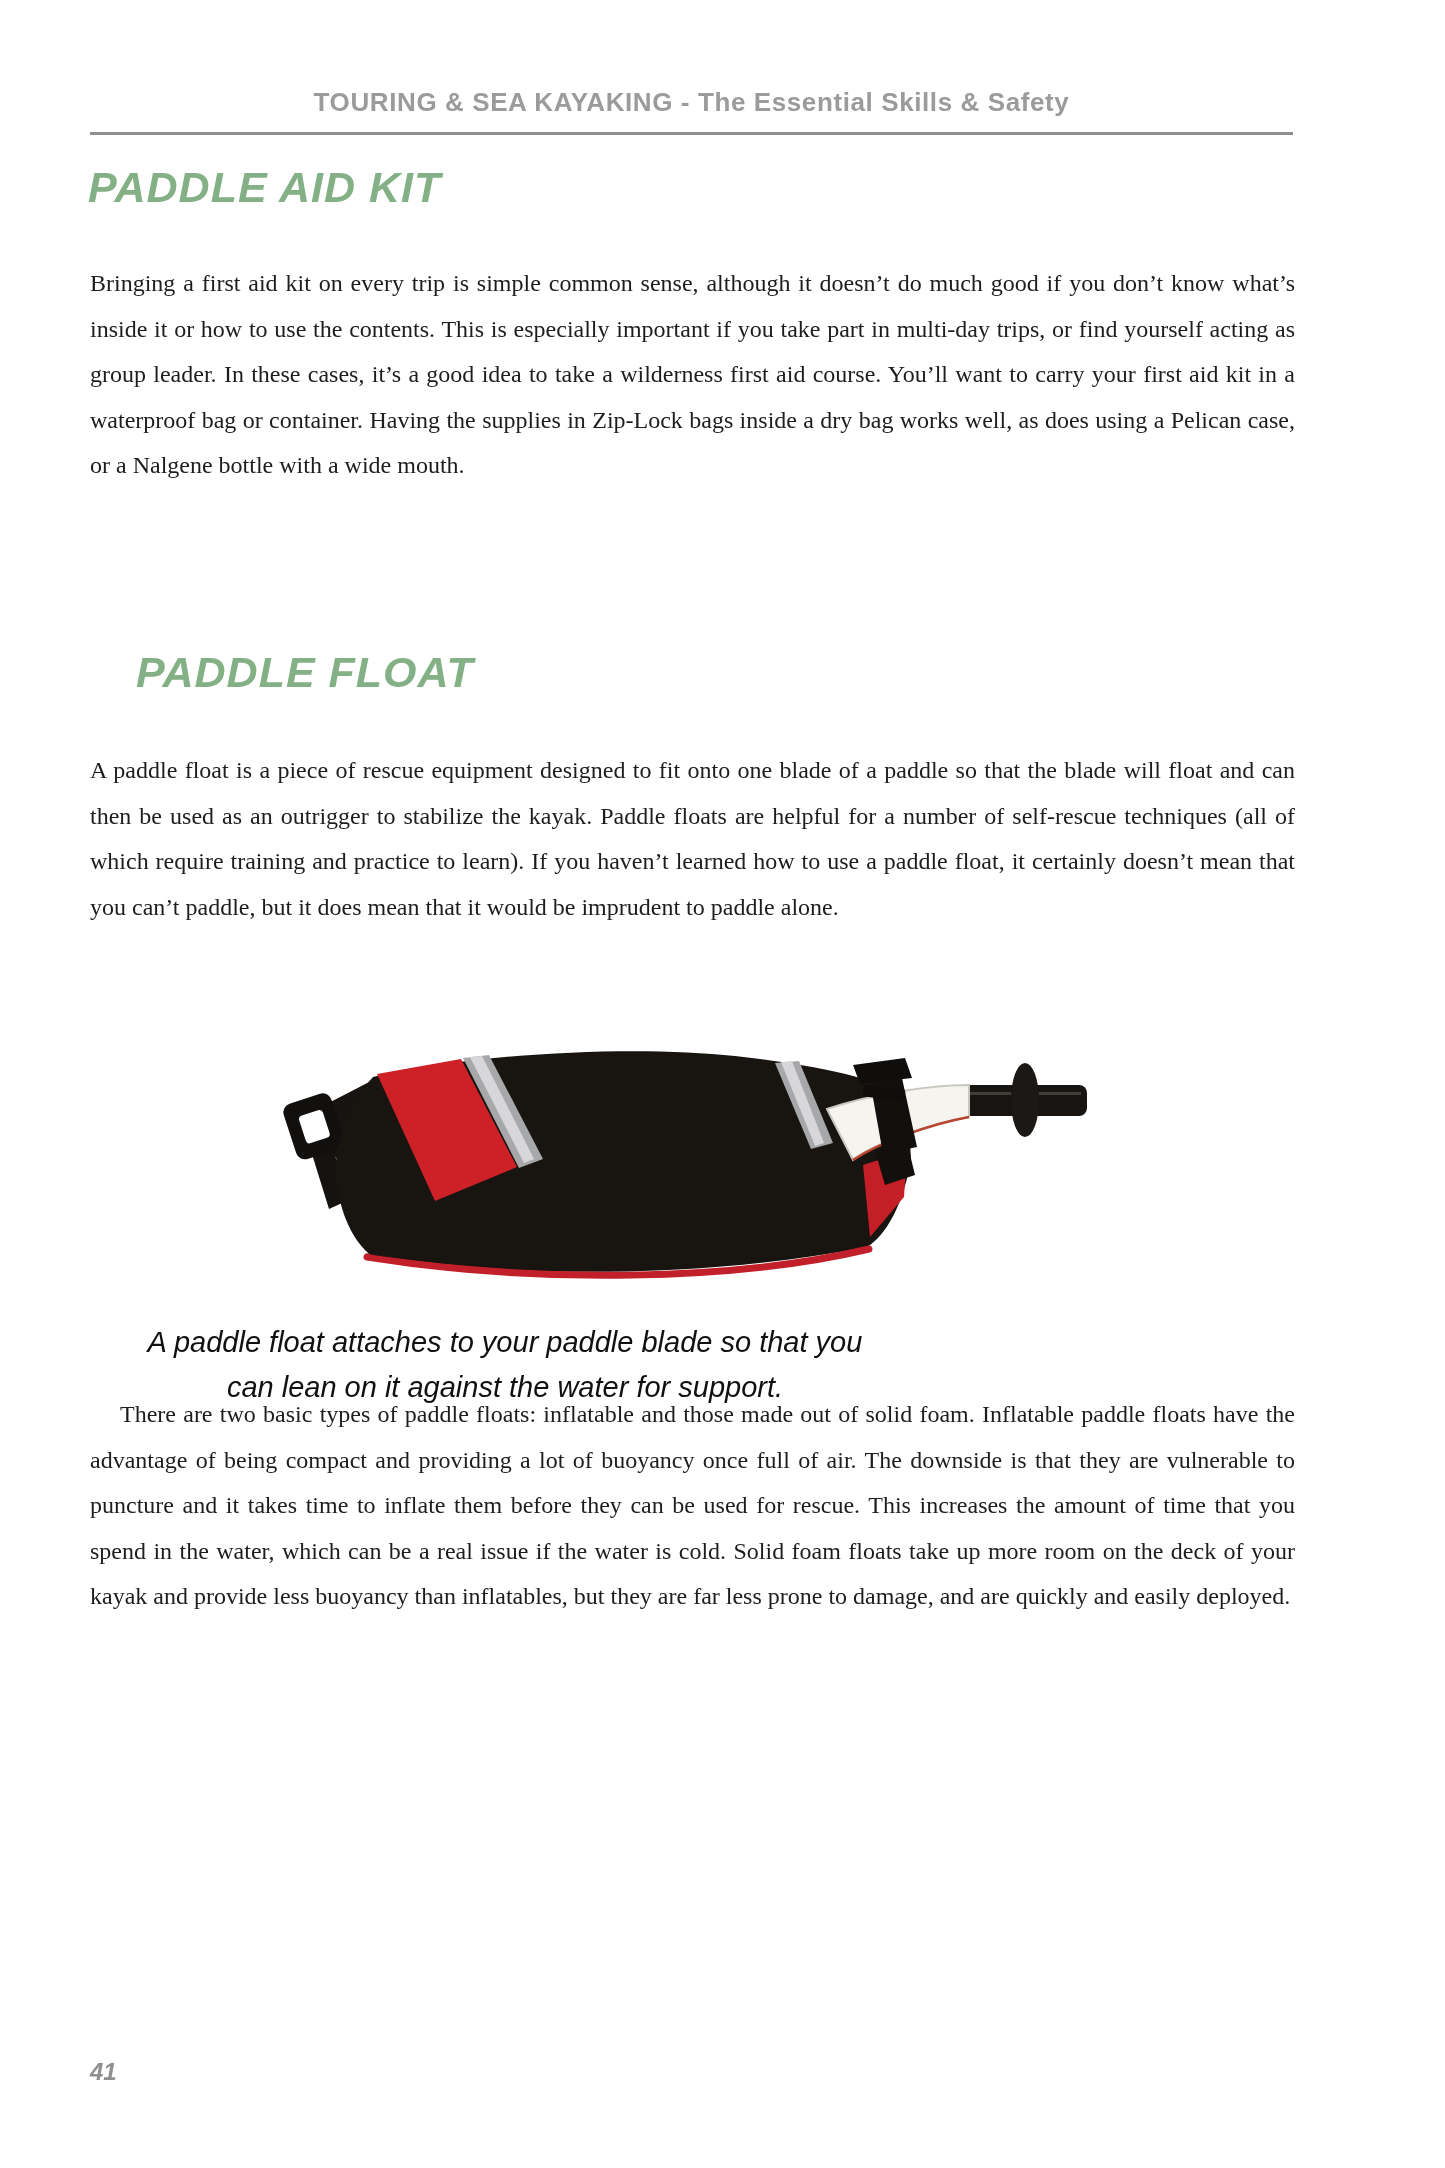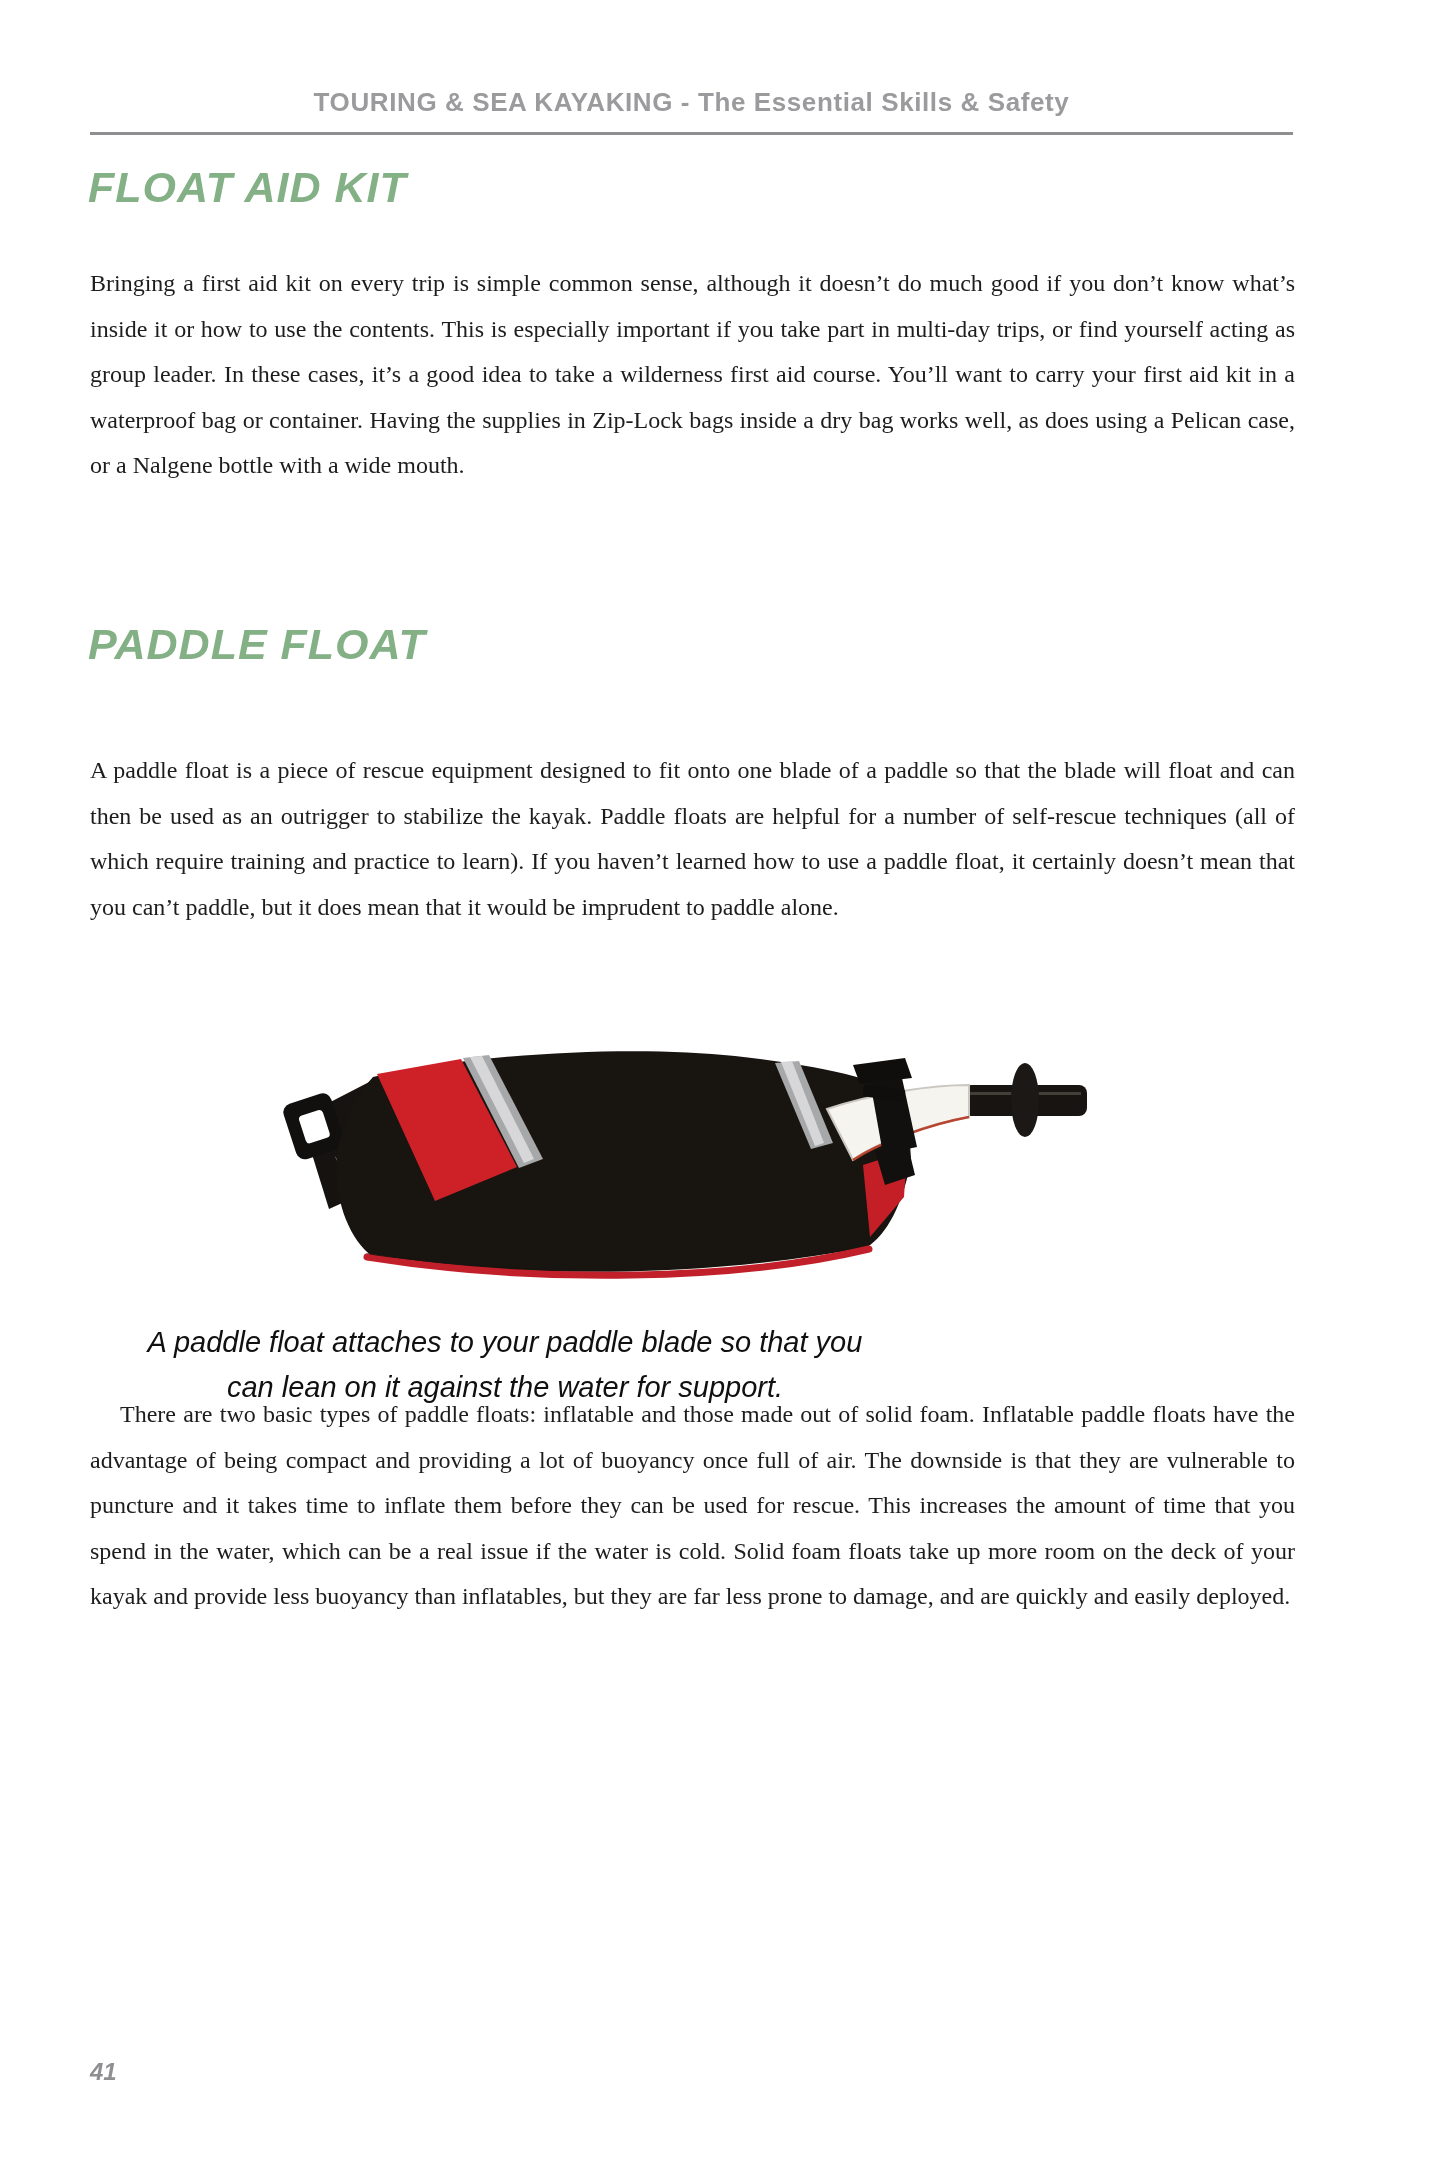--- a/index.html
+++ b/index.html
@@ -24,21 +24,21 @@
     background:#8f8f91;
   }
   .green-heading {
     position:absolute; left:88px;
     font-family:"Liberation Sans", sans-serif;
     font-style:italic; font-weight:bold;
     font-size:43px; letter-spacing:1px;
     color:#84b086;
   }
   #heading-first-aid { top:163px; }
-  #heading-paddle-float { top:620px; }
+  #heading-paddle-float { top:648px;margin-left:48px; }
   .body-para {
     position:absolute; left:90px; width:1205px;
     font-family:"Liberation Serif", serif;
     font-size:24px; line-height:45.5px;
     text-align:justify;
     color:#1d1d1d;
   }
   #para-first-aid { top:261px; }
   #para-paddle-1 { top:711px;margin-top:37px; }
   #para-paddle-2 { top:1392px; text-indent:30px; }
@@ -63,21 +63,21 @@
   }
 </style>
 </head>
 <body>
 
 <div id="page">
 
   <div class="header-title">TOURING &amp; SEA KAYAKING - The Essential Skills &amp; Safety</div>
   <div class="header-rule"></div>
 
-  <div class="green-heading" id="heading-first-aid">FLOAT AID KIT</div>
+  <div class="green-heading" id="heading-first-aid">PADDLE AID KIT</div>
   <div class="body-para" id="para-first-aid">Bringing a first aid kit on every trip is simple common sense, although it doesn’t do much good if you don’t know what’s inside it or how to use the contents. This is especially important if you take part in multi-day trips, or find yourself acting as group leader. In these cases, it’s a good idea to take a wilderness first aid course. You’ll want to carry your first aid kit in a waterproof bag or container. Having the supplies in Zip-Lock bags inside a dry bag works well, as does using a Pelican case, or a Nalgene bottle with a wide mouth.</div>
 
   <div class="green-heading" id="heading-paddle-float">PADDLE FLOAT</div>
   <div class="body-para" id="para-paddle-1">A paddle float is a piece of rescue equipment designed to fit onto one blade of a paddle so that the blade will float and can then be used as an outrigger to stabilize the kayak. Paddle floats are helpful for a number of self-rescue techniques (all of which require training and practice to learn). If you haven’t learned how to use a paddle float, it certainly doesn’t mean that you can’t paddle, but it does mean that it would be imprudent to paddle alone.</div>
 
   <figure class="photo">
     <svg viewBox="0 0 875 240" xmlns="http://www.w3.org/2000/svg">
 
       <g>
         <path d="M160,32 L98,64 L122,100 L188,48 Z" fill="#171310"></path>

